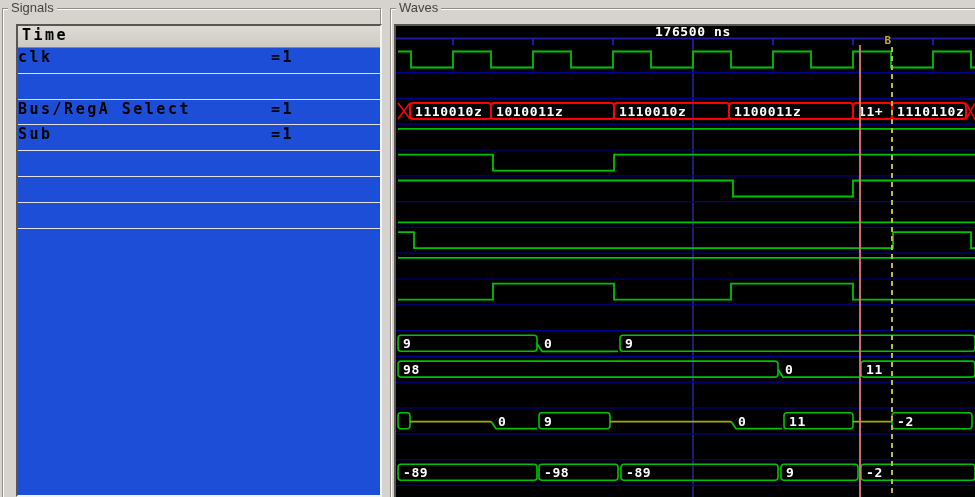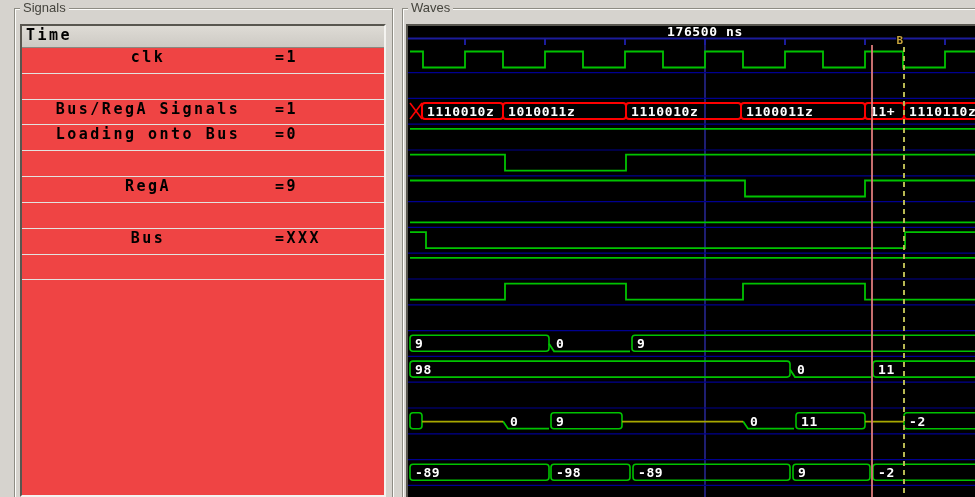--- a/index.html
+++ b/index.html
@@ -1,55 +1,55 @@
 <!DOCTYPE html>
 <html><head>
 <meta charset="utf-8">
 <style>
   html,body{margin:0;padding:0;}
   body{
     width:975px;height:497px;overflow:hidden;position:relative;
     background:#d6d3ce;
     font-family:"Liberation Sans",sans-serif;
   }
-  .app{position:absolute;inset:0;margin-left:12px;}
+  .app{position:absolute;inset:0;}
   
   .groupbox{
     position:absolute;
     border:1px solid #8e8c84;
     box-shadow:inset 1px 1px 0 #fdfdfb, 1px 1px 0 #fdfdfb;
   }
   .gb-label{
     position:absolute;top:-9px;left:5px;
     background:#d6d3ce;padding:0 3px;
     font:13px "Liberation Sans",sans-serif;color:#45443d;
   }
   .signals-box{left:2px;top:8px;width:377px;height:489px;border-bottom:none;}
   .waves-box{left:390px;top:8px;width:585px;height:489px;border-right:none;border-bottom:none;}
   
   .list-frame{
-    position:absolute;left:8px;top:24px;width:366px;height:473px;
-    background:#ef4444;
+    position:absolute;left:16px;top:24px;width:366px;height:473px;
+    background:#1d4ed8;
     border:2px solid;border-color:#58564f #f4f3f0 #f4f3f0 #58564f;
     box-sizing:border-box;overflow:hidden;
   }
   .list-header{
     height:21px;line-height:21px;
     background:linear-gradient(#dedbd5,#cdcac4);
     border-bottom:1px solid #8a8880;
     font:bold 15px "DejaVu Sans Mono",monospace;letter-spacing:2.5px;
     color:#000;padding-left:4px;
   }
   .srow{
     height:25.82px;line-height:25.2px;box-sizing:border-box;
     border-bottom:1px solid #e3e2df;
     font:bold 15px "DejaVu Sans Mono",monospace;letter-spacing:2.5px;color:#000;
     white-space:nowrap;
   }
-  .sname{display:inline-block;width:252px;text-align:center;overflow:visible;}
+  .sname{display:inline-block;width:252px;text-align:left;overflow:visible;}
   .sval{margin-left:1px;}
   
   .wave-frame{
     position:absolute;left:394px;top:24px;width:581px;height:473px;
     border-top:2px solid #58564f;border-left:2px solid #58564f;
     box-sizing:content-box;background:#000;
   }
   svg text{font-family:"DejaVu Sans Mono",monospace;}
 </style>
 </head>
@@ -58,26 +58,24 @@
 <div class="app">
 
   <div class="groupbox signals-box">
     <span class="gb-label">Signals</span>
   </div>
   <div class="list-frame">
     <div class="list-header">Time</div>
     <div id="sig-rows">
         <div class="srow"><span class="sname">clk</span><span class="sval">=1</span></div>
         <div class="srow"><span class="sname"></span><span class="sval"></span></div>
-        <div class="srow"><span class="sname">Bus/RegA Signals</span><span class="sval">=1</span></div>
-        <div class="srow"><span class="sname">Loading onto Bus</span><span class="sval">=0</span></div>
-        <div class="srow"><span class="sname"></span><span class="sval"></span></div>
-        <div class="srow"><span class="sname">RegA</span><span class="sval">=9</span></div>
-        <div class="srow"><span class="sname"></span><span class="sval"></span></div>
-        <div class="srow"><span class="sname">Bus</span><span class="sval">=XXX</span></div>
+        <div class="srow"><span class="sname">Bus/RegA Select</span><span class="sval">=1</span></div>
+        <div class="srow"><span class="sname">Sub</span><span class="sval">=1</span></div>
+        <div class="srow"><span class="sname"></span><span class="sval"></span></div>
+        <div class="srow"><span class="sname"></span><span class="sval"></span></div>
         <div class="srow"><span class="sname"></span><span class="sval"></span></div>
       </div>
   </div>
 
   <div class="groupbox waves-box">
     <span class="gb-label">Waves</span>
   </div>
   <div class="wave-frame">
     <svg id="wave-svg" width="579" height="471">
         <rect x="0" y="0" width="579" height="471" fill="#000000"></rect>

